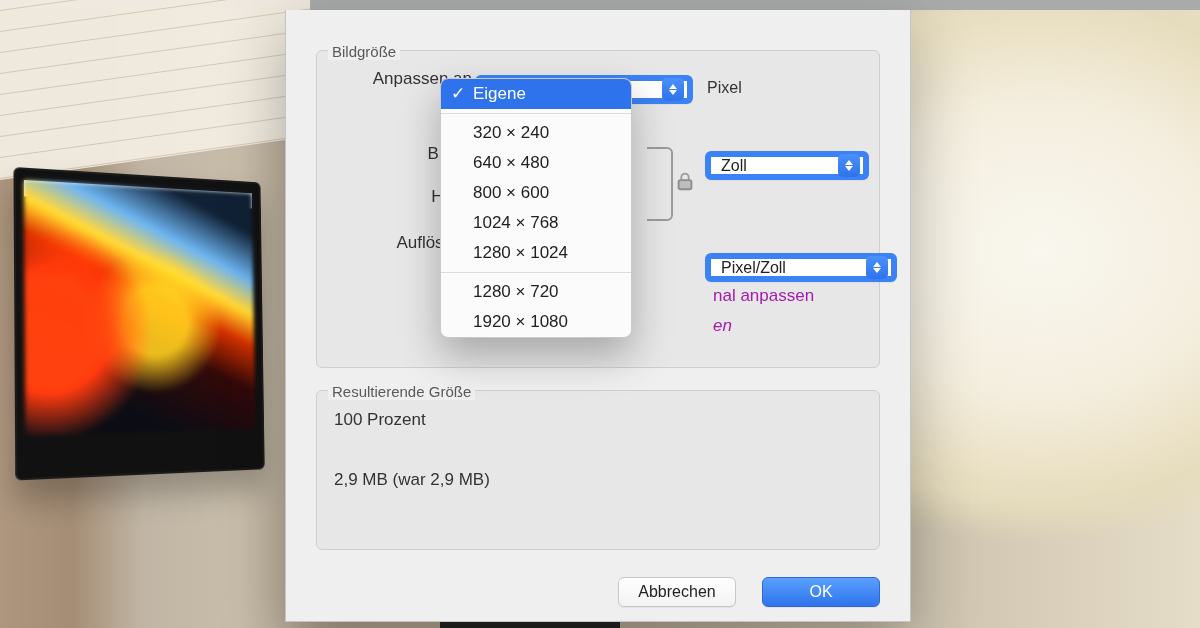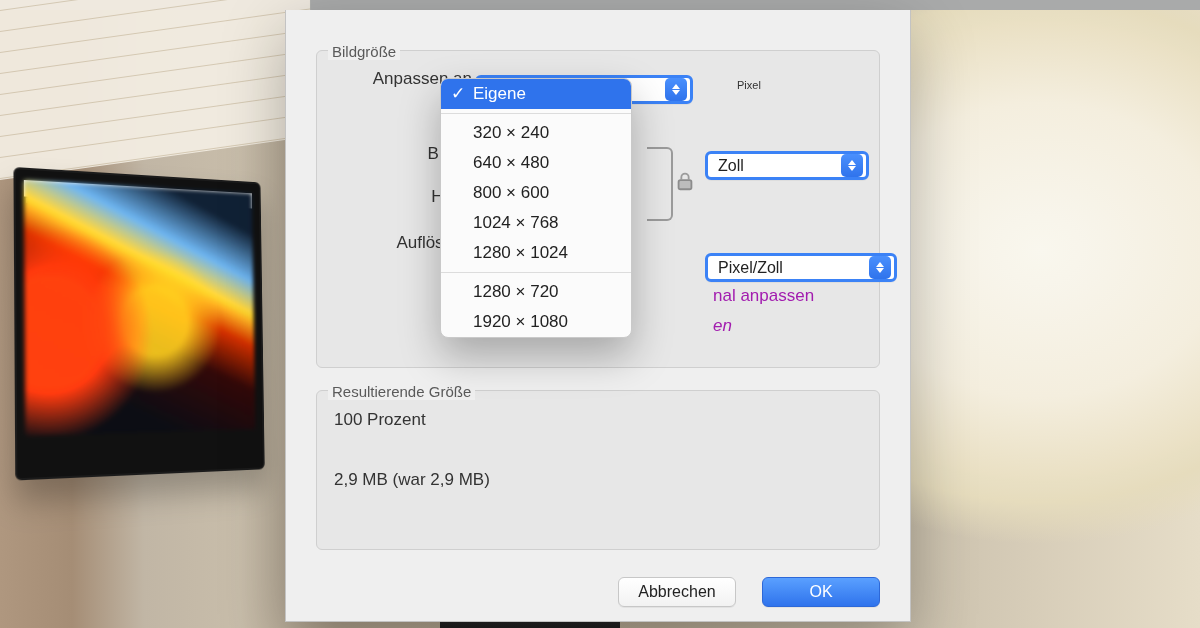--- a/index.html
+++ b/index.html
@@ -76,33 +76,33 @@
     .row { position:absolute; left:0; right:0; display:flex; align-items:center; }
     .label { text-align:right; color:#333; font-size:17px; }
     .row1 { top:28px; }
     .row2 { top:103px; }
     .row3 { top:146px; }
     .row4 { top:192px; }
     .label1 { position:absolute; left:0; width:155px; }
     .label2 { position:absolute; left:0; width:155px; }
     .label3 { position:absolute; left:0; width:155px; }
     .label4 { position:absolute; left:0; width:155px; }
-    .unit-px { position:absolute; left:390px; top:28px; font-size:11px; color:#333;margin-left:30px; }
+    .unit-px { position:absolute; left:390px; top:28px; font-size:16px; color:#333; }
     .bracket {
       position:absolute; left:330px; top:96px; width:26px; height:74px;
       border:2px solid #9b9b9b; border-left:none; border-radius:0 6px 6px 0;
     }
     .lock {
       position:absolute; left:357px; top:118px; width:22px; height:24px; color:#9b9b9b;
     }
     .lock svg { width:22px; height:24px; }
 
     .select {
       position:absolute; display:flex; align-items:center; justify-content:space-between;
-      height:29px; background:#fff; border:3px solid #3b82f6; border-radius:6px;
+      height:29px; background:#fff; border:6px solid #3b82f6; border-radius:6px;
       font-size:16px; color:#222; padding:0 3px 0 10px; box-shadow:0 1px 0 rgba(0,0,0,.04);
     }
     .select .knob {
       width:22px; height:23px; border-radius:5px;
       background:linear-gradient(#4a90fd,#2f73ec);
       display:flex; flex-direction:column; align-items:center; justify-content:center;
       gap:1px;
     }
     .select .knob::before, .select .knob::after {
       content:""; width:0; height:0; border-left:4px solid transparent; border-right:4px solid transparent;

